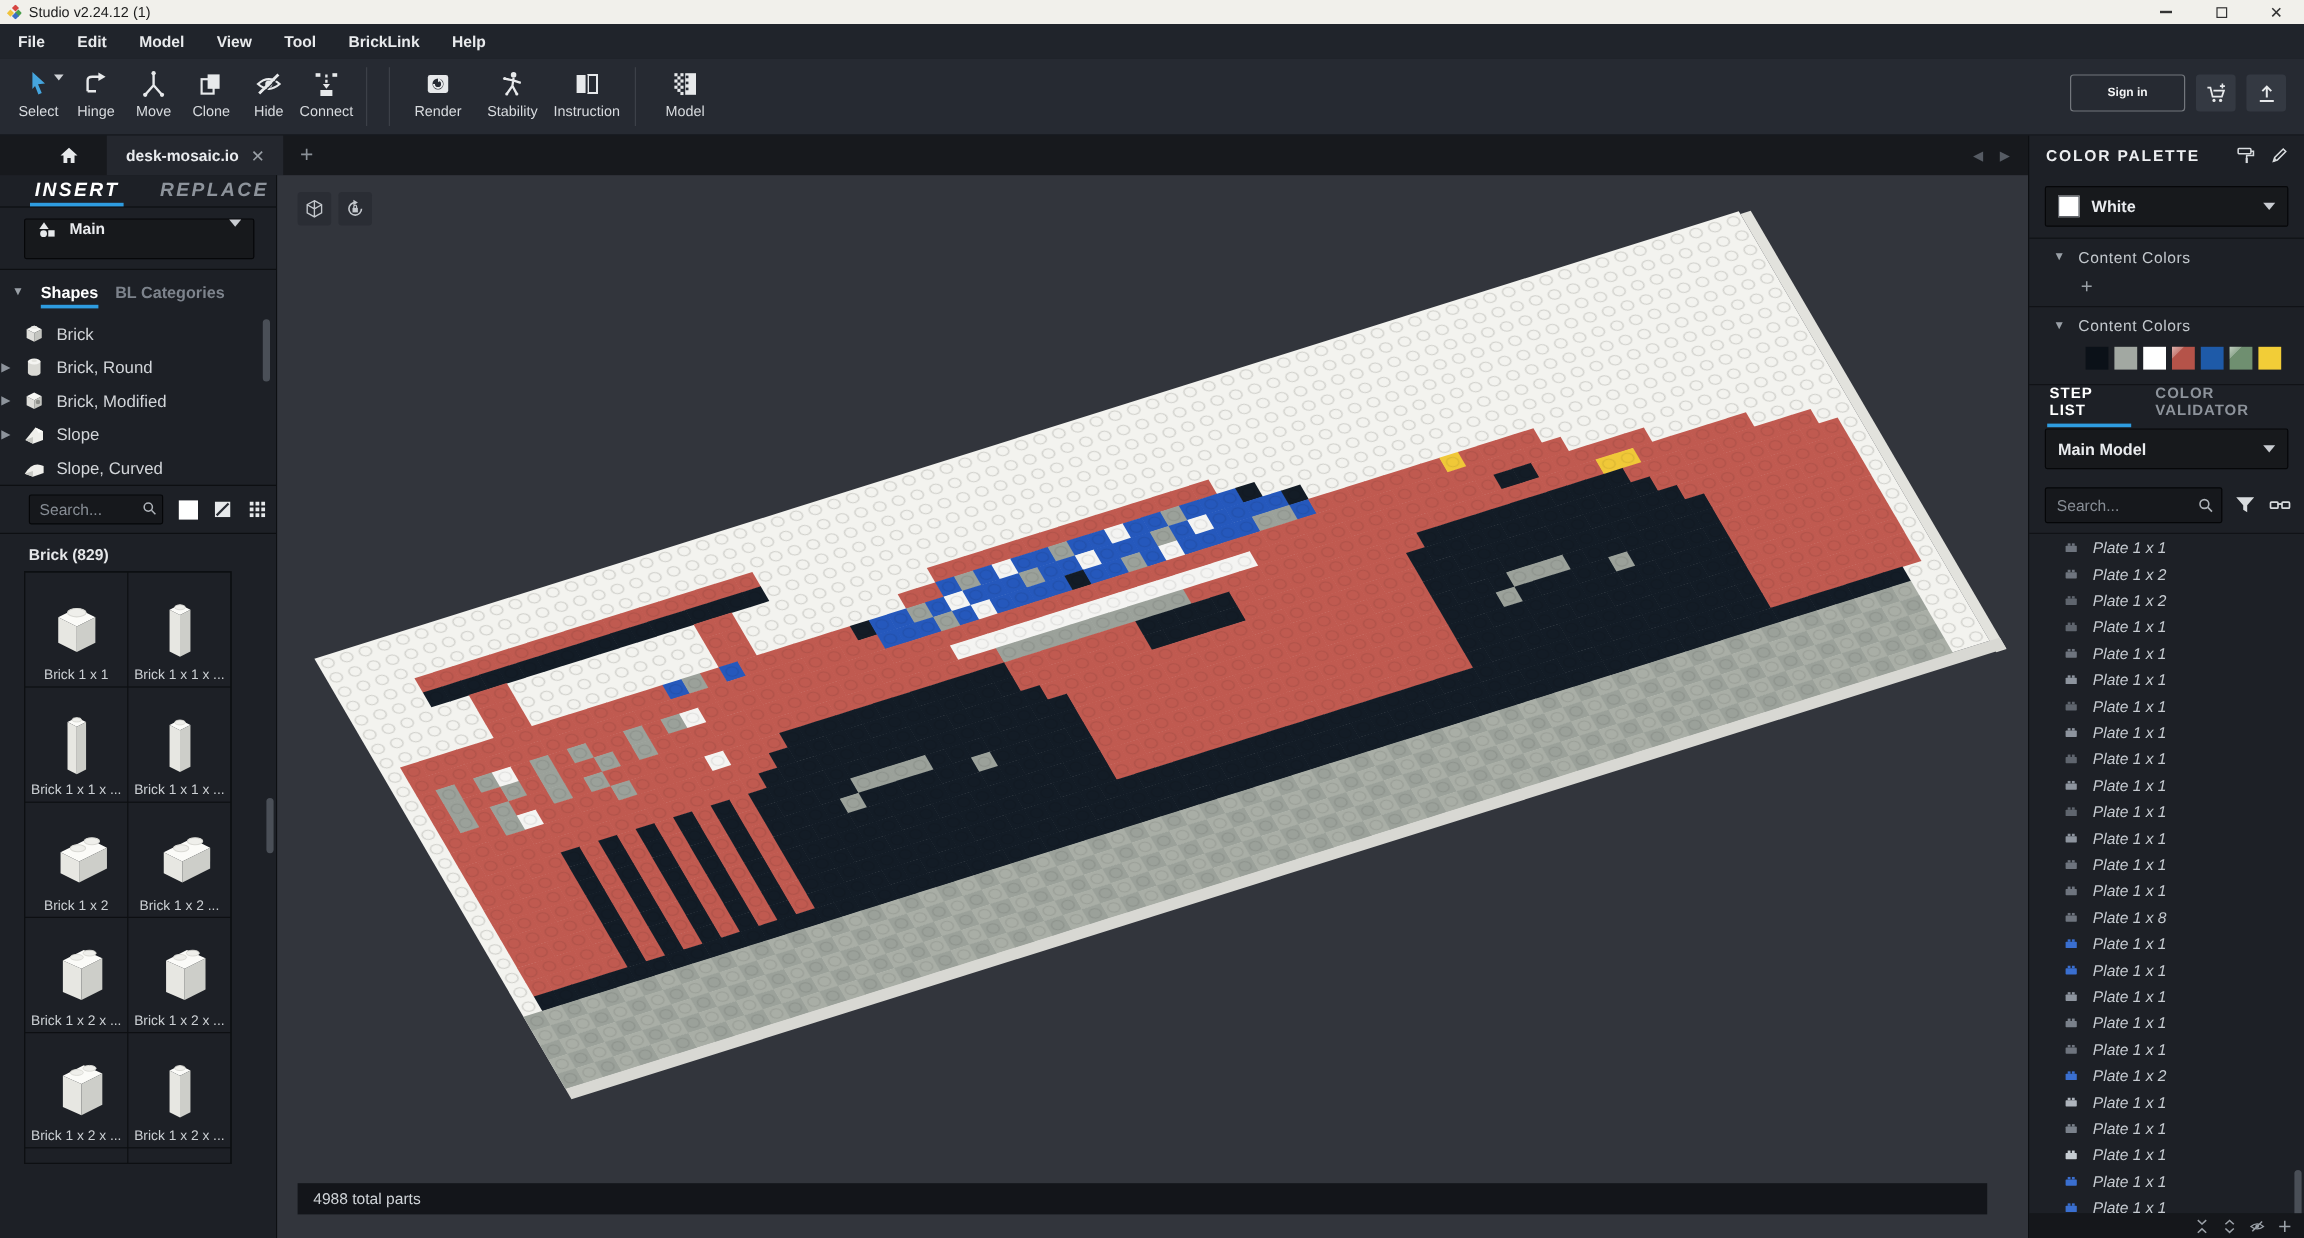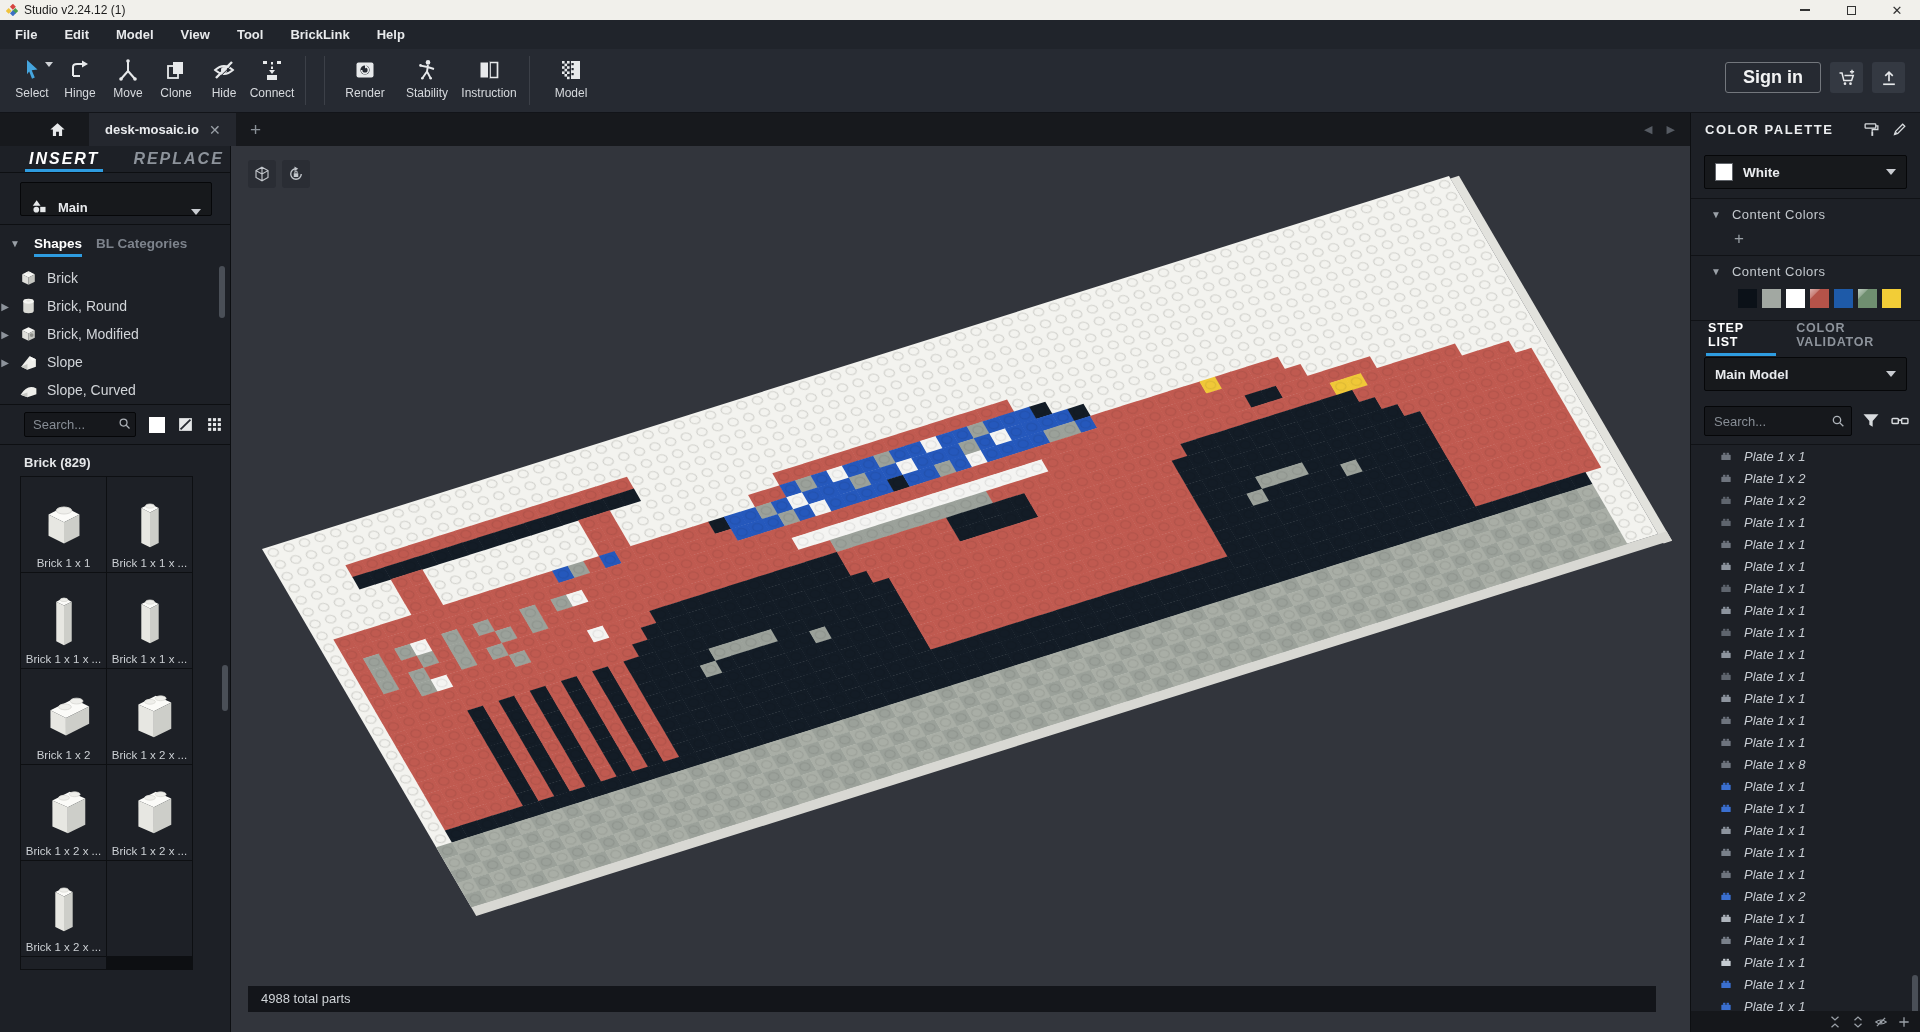--- a/index.html
+++ b/index.html
@@ -31,21 +31,21 @@
   .tgroup.g1 .titem { width:52px; }
   .tgroup.g2 .titem { width:62px; }
   .tgroup.g3 .titem { width:64px; }
   .titem svg { width:24px; height:24px; }
   .titem .tlabel { margin-top:4px; font-size:12px; color:#d7dade; white-space:nowrap; }
   .titem .tcaret { position:absolute; top:13px; right:3px; width:0; height:0;
                    border-left:4px solid transparent; border-right:4px solid transparent; border-top:5px solid #cfd2d6; }
   .tsep { width:1px; background:#3c4048; margin:7px 9px; }
   .auth { position:absolute; left:1725px; top:62px; display:flex; gap:9px; align-items:center; }
   .signin-btn { width:96px; height:31px; border:1px solid #73777d; border-radius:3px; background:transparent;
-                color:#f2f3f4; font-size:18px; font-weight:700; font-family:"Liberation Sans",sans-serif; }
+                color:#f2f3f4; font-size:10px; font-weight:700; font-family:"Liberation Sans",sans-serif; }
   .sq-btn { width:33px; height:31px; background:#343942; border-radius:3px; display:flex; align-items:center; justify-content:center; }
   .sq-btn svg { width:20px; height:20px; }
 
   
   .tabstrip { position:absolute; left:0; top:113px; width:1920px; height:33px; background:#17191d; display:flex; align-items:stretch;padding-left:40px; }
   .home-btn { width:34px; display:flex; align-items:center; justify-content:center; }
   .home-btn svg { width:17px; height:17px; }
   .doc-tab { margin-left:15px; width:147px; background:#24272e; display:flex; align-items:center;
              padding:0 10px 0 16px; gap:10px; }
   .doc-tab .tab-label { color:#e9ebee; font-size:13px; font-weight:700; white-space:nowrap; }
@@ -54,21 +54,21 @@
   .tab-nav { position:absolute; right:245px; top:0; height:33px; display:flex; align-items:center; gap:14px; color:#565b63; font-size:11px; }
 
   
   .left-panel { position:absolute; left:0; top:146px; width:231px; height:886px; background:#1d2026;
                 border-right:1px solid #0d0f12; }
   .ins-tabs { height:27px; display:flex; gap:34px; padding-left:29px; border-bottom:1px solid #0d0f12; }
   .ins-tab { font-size:16px; font-weight:700; letter-spacing:2px; color:#8d939b; display:flex; align-items:center; position:relative;font-style:italic; }
   .ins-tab.active { color:#fff; }
   .ins-tab.active:after { content:""; position:absolute; left:-4px; right:-4px; bottom:0; height:3px; background:#2e9ce0; }
   .model-select { margin:9px 18px 8px 20px; height:34px; background:#17191c; border:1px solid #060709; border-radius:2px;
-                  display:flex; align-items:flex-end; padding:0 10px; gap:10px; }
+                  display:flex; align-items:flex-start; padding:0 10px; gap:10px; }
   .model-select .ms-label { color:#e9ebee; font-size:13px; font-weight:700; flex:1; }
   .caret-down { width:0; height:0; border-left:5px solid transparent; border-right:5px solid transparent; border-top:6px solid #c9ccd1; }
   .shape-tabs { display:flex; align-items:center; gap:14px; padding:8px 0 0 10px; border-top:1px solid #0d0f12; height:30px; }
   .shape-tab { font-size:13.5px; font-weight:700; color:#7d838c; position:relative; }
   .shape-tab.active { color:#fff; }
   .shape-tab.active:after { content:""; position:absolute; left:0; right:0; bottom:-6px; height:3px; background:#2e9ce0; }
   .chev { color:#9aa0a7; font-size:10px; }
   .cat-list { height:140px; overflow:hidden; margin-top:10px; position:relative; }
   .cat-row { height:28px; display:flex; align-items:center; padding-left:0; gap:8px; }
   .cat-row .cat-chev { width:10px; color:#8d939b; font-size:10px; text-align:center; }
@@ -617,20 +617,26 @@
           <svg>
             <use href="#th-1x1t"></use>
           </svg>
           <span class="part-label">Brick 1 x 1 x ...</span>
         </div>
         <div class="part-cell">
           <svg>
             <use href="#th-1x2"></use>
           </svg>
           <span class="part-label">Brick 1 x 2</span>
+        </div>
+        <div class="part-cell">
+          <svg>
+            <use href="#th-1x2"></use>
+          </svg>
+          <span class="part-label">Brick 1 x 2 ...</span>
         </div>
         <div class="part-cell">
           <svg>
             <use href="#th-1x2t"></use>
           </svg>
           <span class="part-label">Brick 1 x 2 x ...</span>
         </div>
         <div class="part-cell">
           <svg>
             <use href="#th-1x2t"></use>

